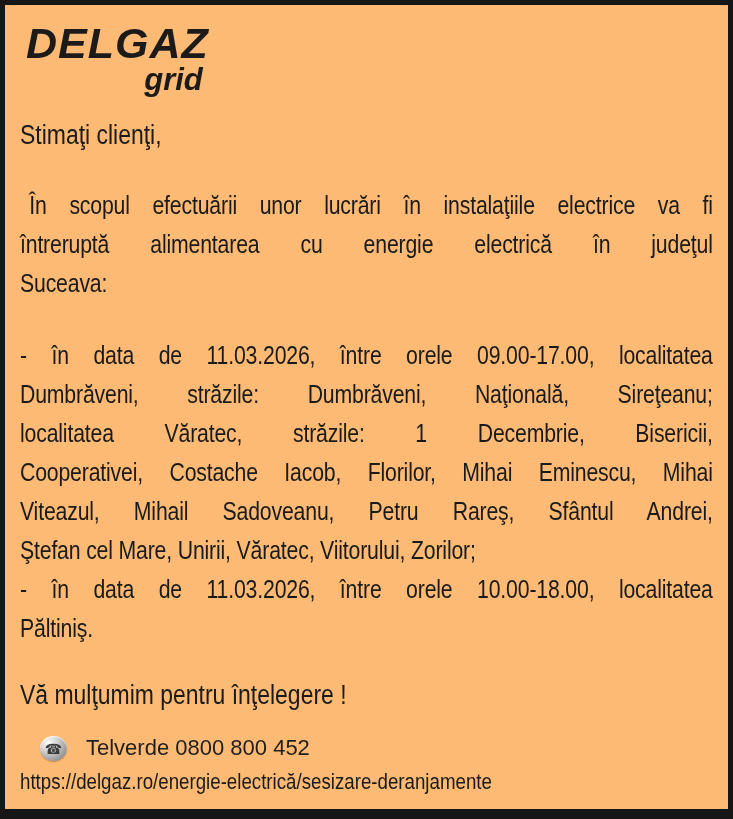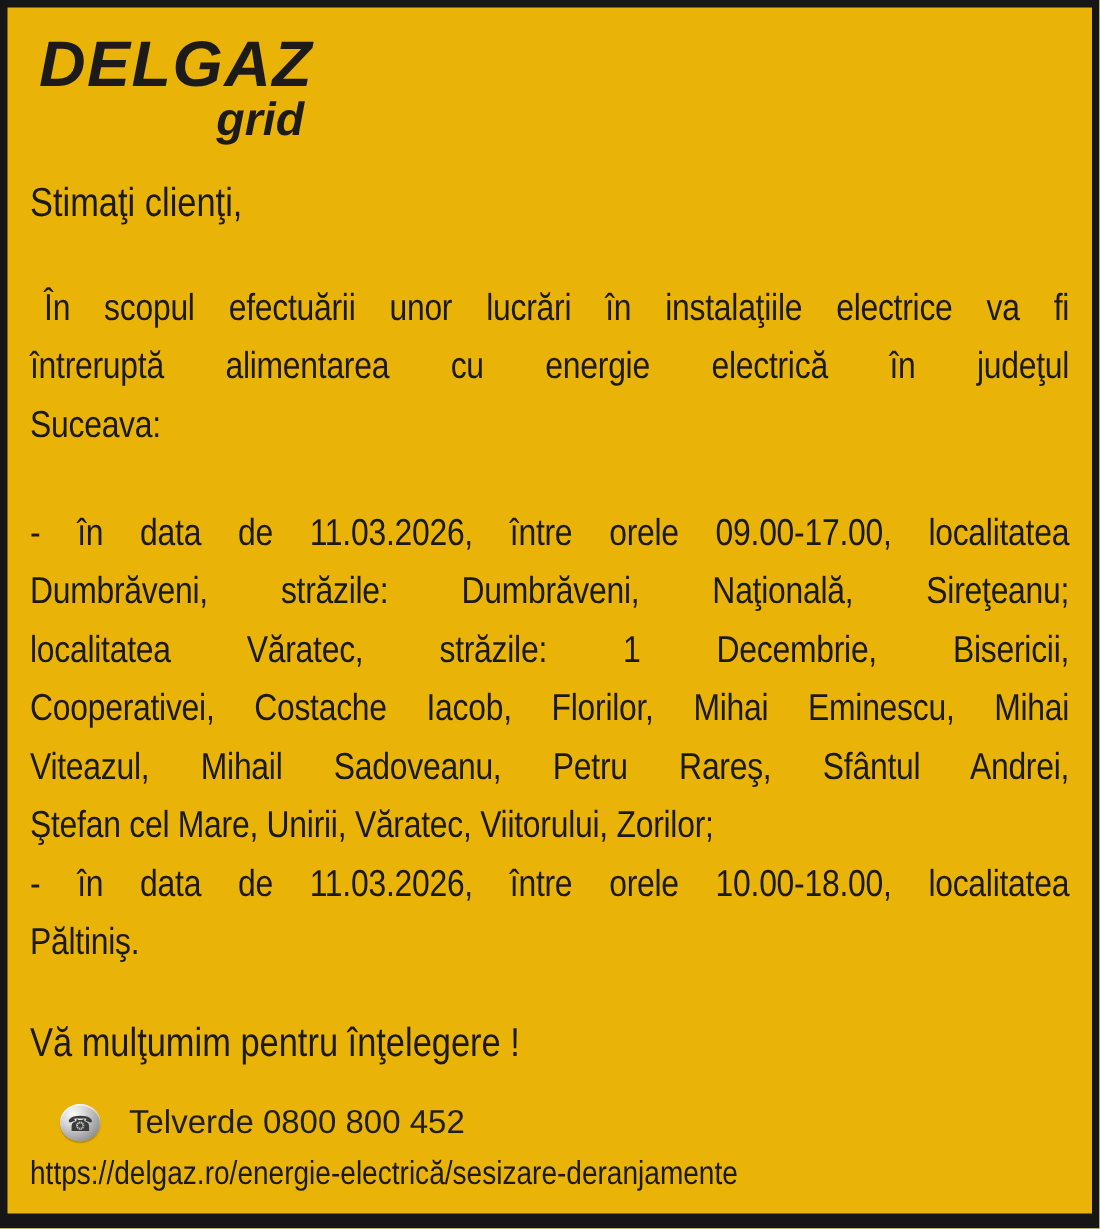--- a/index.html
+++ b/index.html
@@ -5,21 +5,21 @@
   html, body {
     margin: 0;
     padding: 0;
     background: #ffffff;
   }
   .page {
     position: relative;
     width: 733px;
     height: 819px;
     box-sizing: border-box;
-    background: #eab308;
+    background: #fdba74;
     border: 5px solid #161616;
     border-bottom-width: 10px;
     overflow: hidden;
     font-family: "Liberation Sans", sans-serif;
     color: #1a1a1a;
   }
   .content {
     padding: 12px 15px 0 15px;
   }
   

